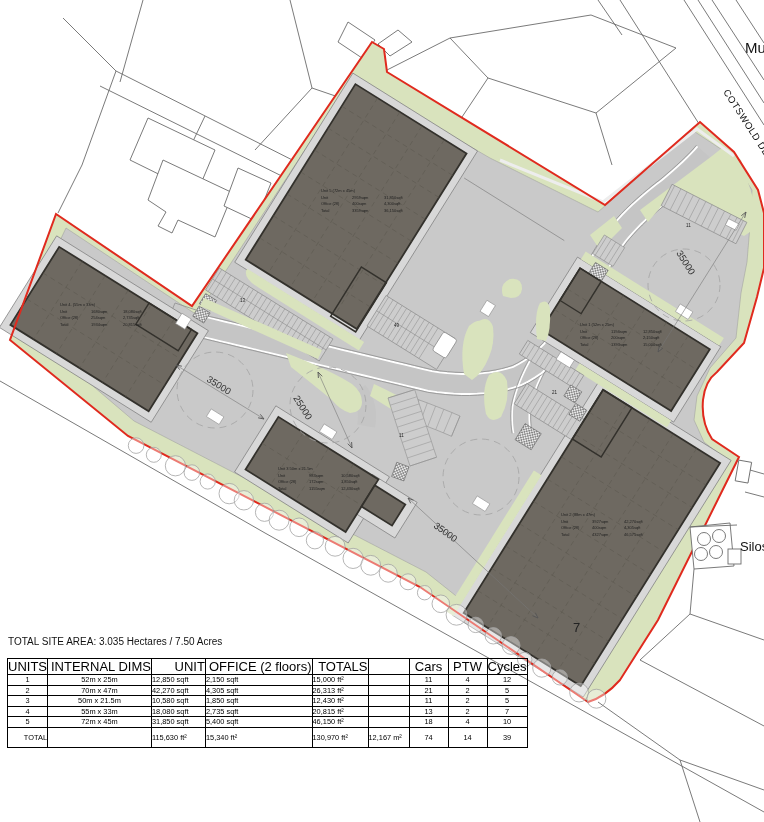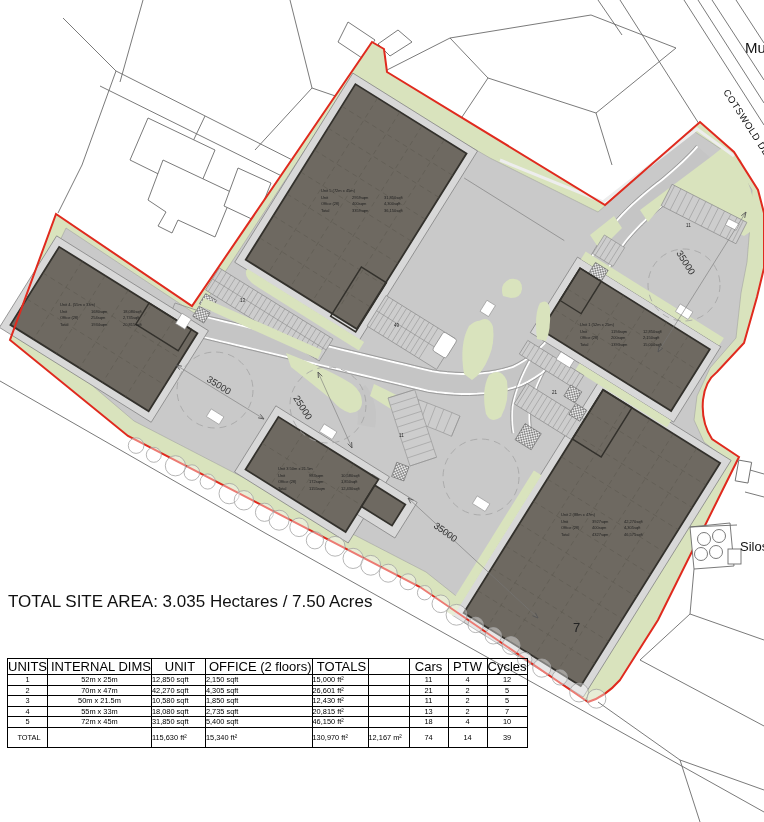--- a/index.html
+++ b/index.html
@@ -1,20 +1,20 @@
 <!DOCTYPE html>
 <html><head><meta charset="utf-8"><style>
 html,body{margin:0;padding:0}
 body{width:764px;height:822px;position:relative;background:#fff;font-family:"Liberation Sans",sans-serif}
 #plan{position:absolute;left:0;top:0}
-#title{position:absolute;left:8px;top:592px;font-size:17px;color:#111;white-space:nowrap}
+#title{position:absolute;left:8px;top:636px;font-size:10px;color:#111;white-space:nowrap}
 table{position:absolute;left:7px;top:658px;border-collapse:collapse;font-size:7.4px;color:#000;table-layout:fixed}
 td,th{border:1px solid #000;padding:0;height:9.5px;text-align:center;font-weight:normal;white-space:nowrap;overflow:hidden}
 th{font-size:13px}
-.l{text-align:center;padding-left:3px} .r{text-align:left;padding-right:3px}
+.l{text-align:right;padding-left:3px} .r{text-align:left;padding-right:3px}
 </style></head>
 <body>
 
 <div id="plan"><svg width="764" height="822" viewBox="0 0 764 822" font-family="Liberation Sans, sans-serif">
       <defs>
         <pattern id="hat" width="3.4" height="3.4" patternUnits="userSpaceOnUse">
           <rect width="3.4" height="3.4" fill="#e8e8e8"></rect>
           <rect width="1.7" height="1.7" fill="#8a8a8a"></rect>
           <rect x="1.7" y="1.7" width="1.7" height="1.7" fill="#8a8a8a"></rect>
         </pattern>
@@ -441,21 +441,21 @@
         <td></td>
         <td>11</td>
         <td>4</td>
         <td>12</td>
       </tr>
 <tr>
         <td>2</td>
         <td>70m x 47m</td>
         <td class="r">42,270 sqft</td>
         <td class="r">4,305 sqft</td>
-        <td class="r">26,601 ft²</td>
+        <td class="r">26,313 ft²</td>
         <td></td>
         <td>21</td>
         <td>2</td>
         <td>5</td>
       </tr>
 <tr>
         <td>3</td>
         <td>50m x 21.5m</td>
         <td class="r">10,580 sqft</td>
         <td class="r">1,850 sqft</td>

